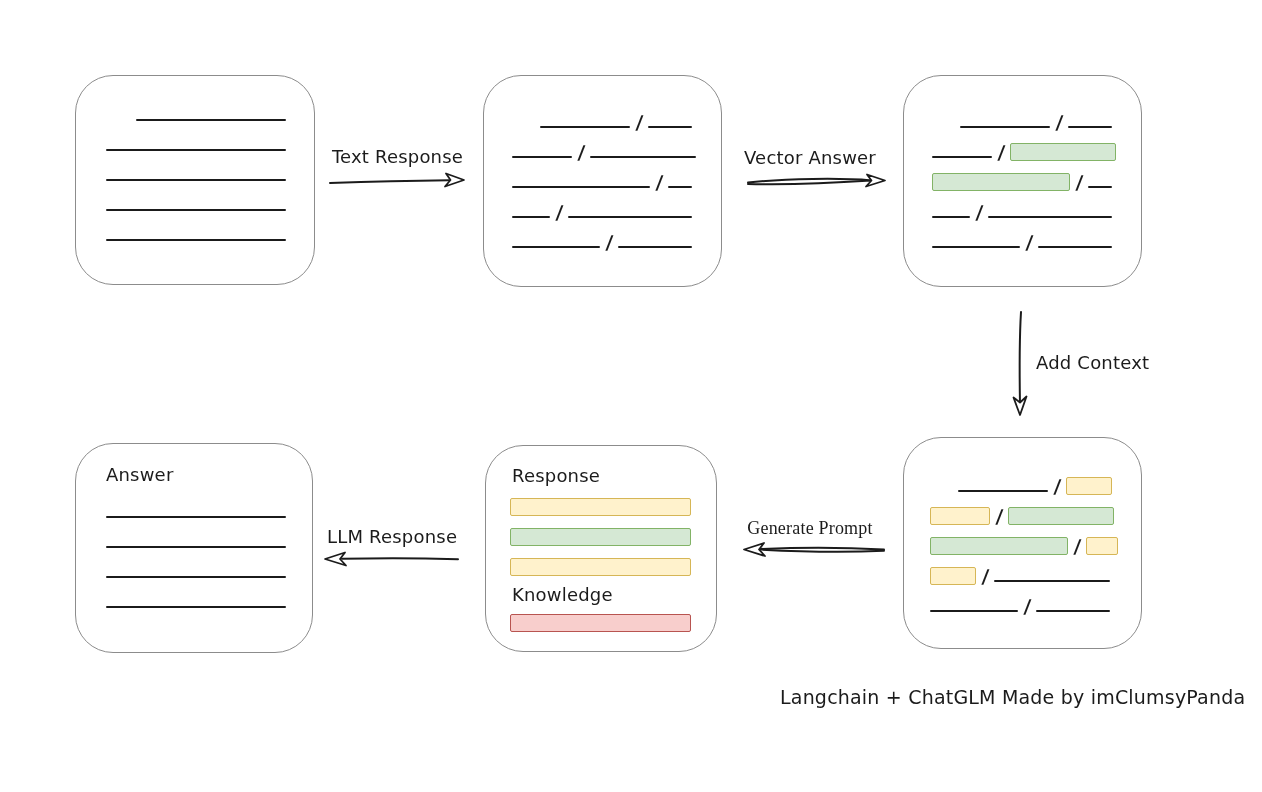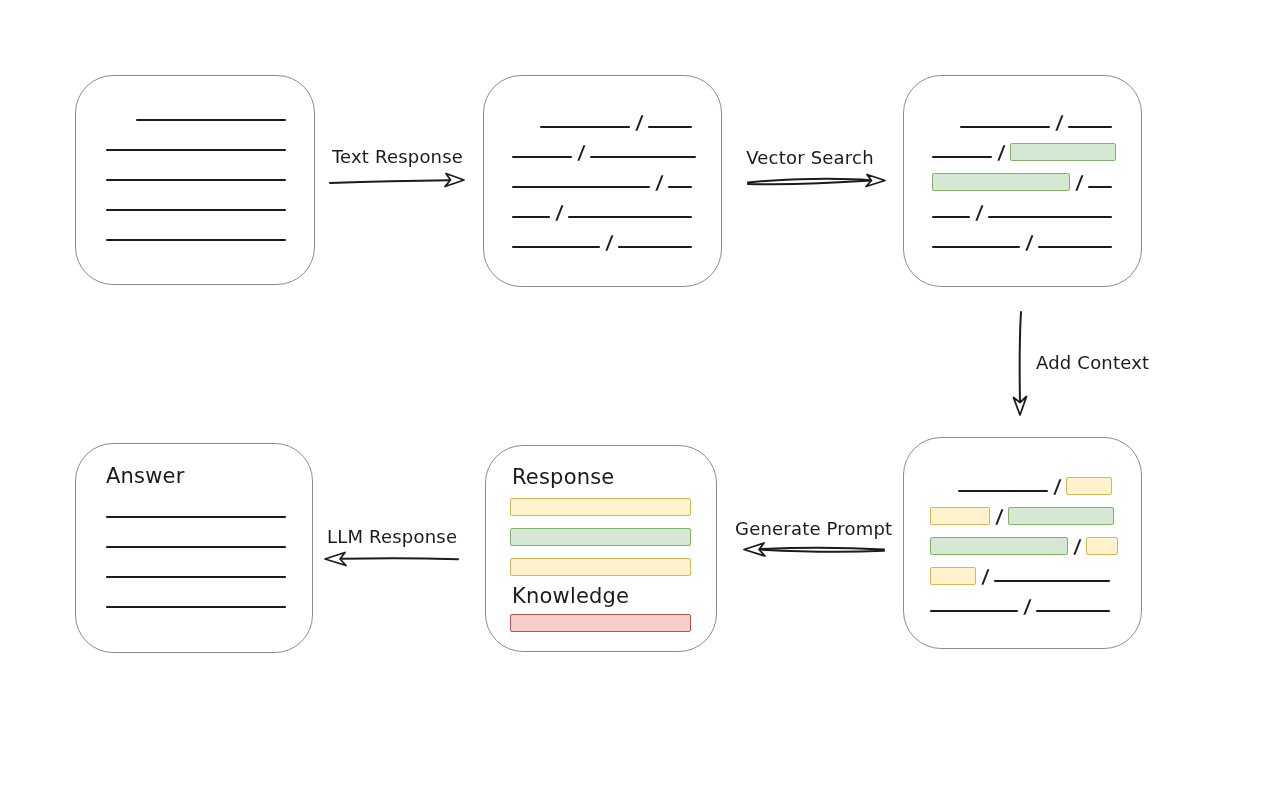--- a/index.html
+++ b/index.html
@@ -14,21 +14,21 @@
   }
   .rows { position:absolute; }
   .row { display:flex; align-items:flex-end; height:30px; }
   .seg-line { height:0; border-bottom:2px solid var(--ink,#1b1b1b); margin-bottom:5px; border-radius:1px; }
   .seg-slash { font-size:19px; font-weight:600; line-height:1; margin:0 5px 1px 6px; transform:skewX(-4deg); }
   .seg-box { height:16px; margin-bottom:2px; border-radius:2px; border:1.6px solid; box-sizing:content-box; }
   .seg-green  { background:var(--green-fill);  border-color:var(--green-border); }
   .seg-yellow { background:var(--yellow-fill); border-color:var(--yellow-border); }
   .seg-red    { background:var(--red-fill);    border-color:var(--red-border); }
   .lbl { position:absolute; font-size:18px; letter-spacing:.2px; white-space:nowrap; text-align:center; }
-  .inlbl { position:absolute; font-size:21px; letter-spacing:.2px; white-space:nowrap; }
+  .inlbl { position:absolute; font-size:18px; letter-spacing:.2px; white-space:nowrap; }
   .caption { position:absolute; font-size:19px; letter-spacing:.2px; white-space:nowrap; text-align:center; }
   svg.arrow { position:absolute; overflow:visible; }
   svg.arrow path { stroke:var(--ink,#1b1b1b); fill:none; stroke-width:2; stroke-linecap:round; }
   svg.arrow path.head { fill:#ffffff; stroke-width:1.8; stroke-linejoin:round; }
 </style>
 </head>
 <body>
 
 <div class="canvas" style="--ink: #1b1b1b; --box-border: #8c8c8c; --green-fill: #d5e8d4; --green-border: #82b366; --yellow-fill: #fff2cc; --yellow-border: #d6b656; --red-fill: #f8cecc; --red-border: #b85450;">
 
@@ -174,40 +174,41 @@
         <span class="seg-line" style="width: 180px;"></span>
       </div>
     </div>
 
   <div class="lbl" style="left:330px; top:146px; width:135px;">Text Response</div>
   <svg class="arrow" style="left:328px; top:170px;" width="140" height="22" viewBox="0 0 140 22">
     <path d="M2,13 C45,11.5 85,10.6 121,10.2"></path>
     <path class="head" d="M118,3.5 L136,10 L117,16.5 L122.5,10 Z"></path>
   </svg>
 
-  <div class="lbl" style="left:740px; top:147px; width:140px;">Vector Search</div>
+  <div class="lbl" style="left:740px; top:147px; width:140px;">Vector Answer</div>
   <svg class="arrow" style="left:746px; top:172px;" width="142" height="20" viewBox="0 0 142 20">
     <path d="M2,10.5 C40,6.5 95,5.8 125,8.4"></path>
     <path d="M2,12 C40,13 95,10.6 125,8.6"></path>
     <path class="head" d="M121,2.5 L139,8.5 L120,14.5 L125.5,8.5 Z"></path>
   </svg>
 
   <div class="lbl" style="left:1036px; top:352px; width:110px; text-align:center;">Add Context</div>
   <svg class="arrow" style="left:1008px; top:310px;" width="26" height="112" viewBox="0 0 26 112">
     <path d="M13,2 C11,35 11.5,65 12,94"></path>
     <path class="head" d="M5.5,87.5 L12,105 L18.5,86.5 L12,92.5 Z"></path>
   </svg>
 
-  <div class="lbl" style="left:735px; top:518px; width:150px;">Generate Prompt</div>
+  <div class="lbl" style="left:735px; top:518px; width:150px;font-family:Liberation Serif, serif;">Generate Prompt</div>
   <svg class="arrow" style="left:738px; top:540px;" width="148" height="20" viewBox="0 0 148 20">
     <path d="M146,9.5 C100,7 60,7.4 23,9"></path>
     <path d="M146,10.8 C100,12.8 60,11.6 23,9.6"></path>
     <path class="head" d="M26,3 L6,9.5 L27,16 L21,9.5 Z"></path>
   </svg>
 
   <div class="lbl" style="left:327px; top:526px; width:130px;">LLM Response</div>
   <svg class="arrow" style="left:320px; top:549px;" width="140" height="20" viewBox="0 0 140 20">
     <path d="M138,10.2 C95,8.8 60,8.8 22,9.8"></path>
     <path class="head" d="M25,3.5 L5,10 L26,16.5 L20,10 Z"></path>
   </svg>
 
+  <div class="caption" style="left:780px; top:686px; width:404px;">Langchain + ChatGLM Made by imClumsyPanda</div>
 
 </div>
 
 </body></html>

